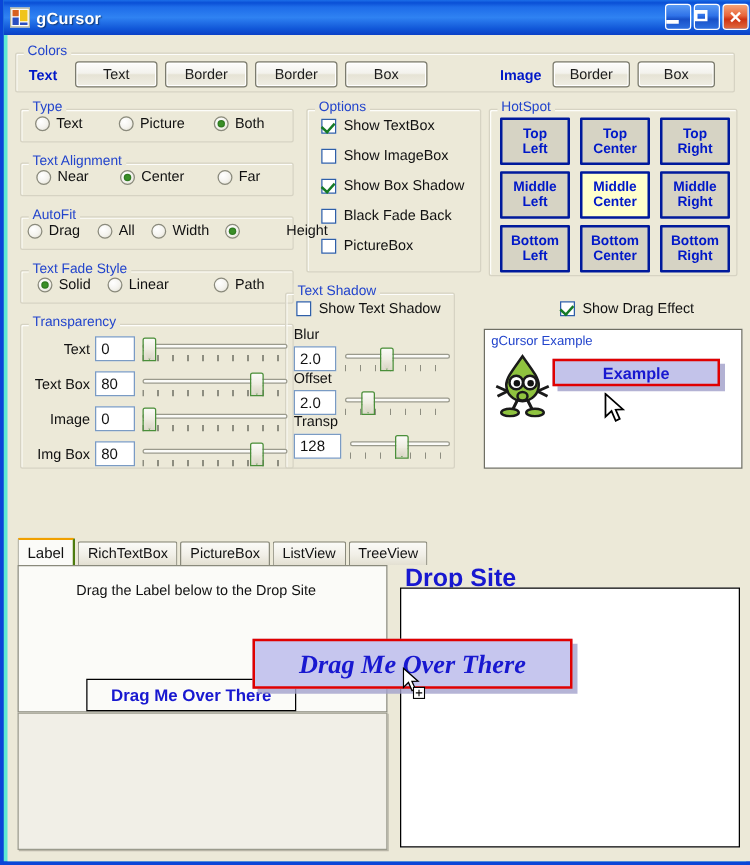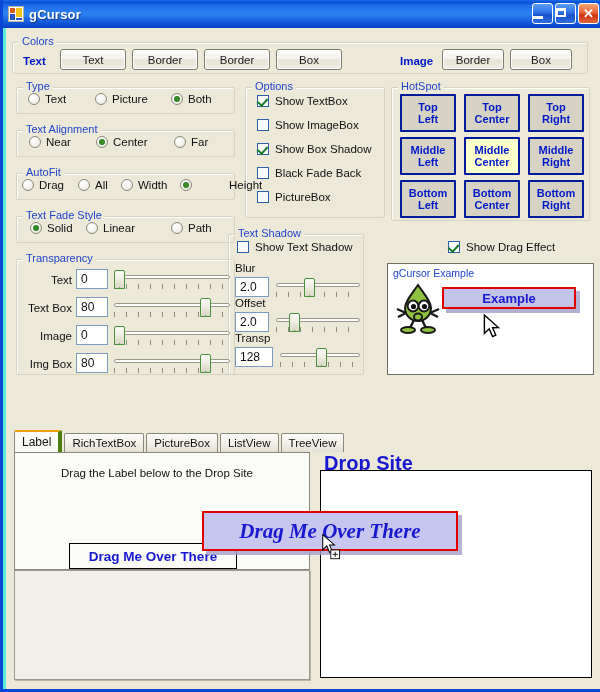--- a/index.html
+++ b/index.html
@@ -156,21 +156,21 @@
   
   .tabstrip{position:absolute;left:0;top:0;display:flex;align-items:flex-end;height:22px;}
   .tab{
     box-sizing:border-box;height:19px;margin-right:2px;padding:0 7px;
     display:flex;align-items:center;font-size:11.5px;color:#111;
     background:linear-gradient(180deg,#fbfbf8 0%,#f1efe7 55%,#e3e0d2 100%);
     border:1px solid #8a8a7c;border-bottom:none;border-radius:2px 2px 0 0;
   }
   .tab.active{
     height:22px;background:#fbfbf8;border-top:2px solid #f0a000;
-    border-left:1px solid #8a8a7c;border-right:4px solid #4d7c0f;
+    border-left:1px solid #8a8a7c;border-right:2px solid #4d7c0f;
     font-size:12px;
   }
   .tabpage{
     position:absolute;box-sizing:border-box;
     background:#fbfbf8;border:1px solid #8a8a7c;
   }
 
   .dragsrc-label{
     position:absolute;box-sizing:border-box;border:1px solid #000;
     display:flex;align-items:center;justify-content:center;

